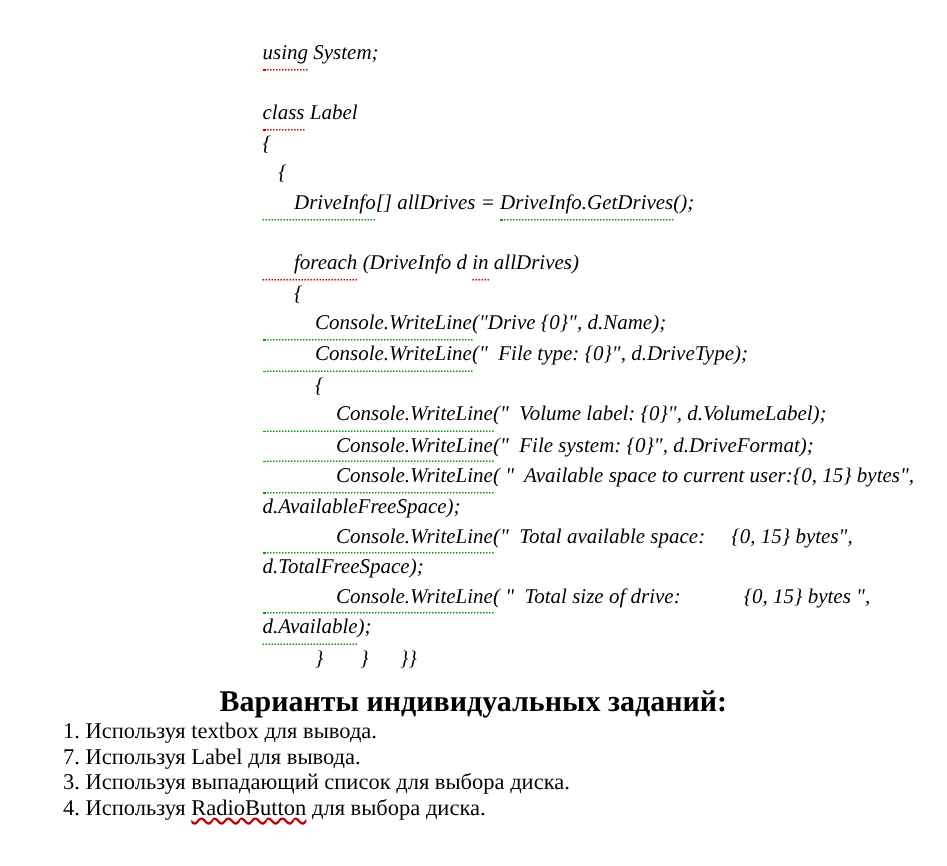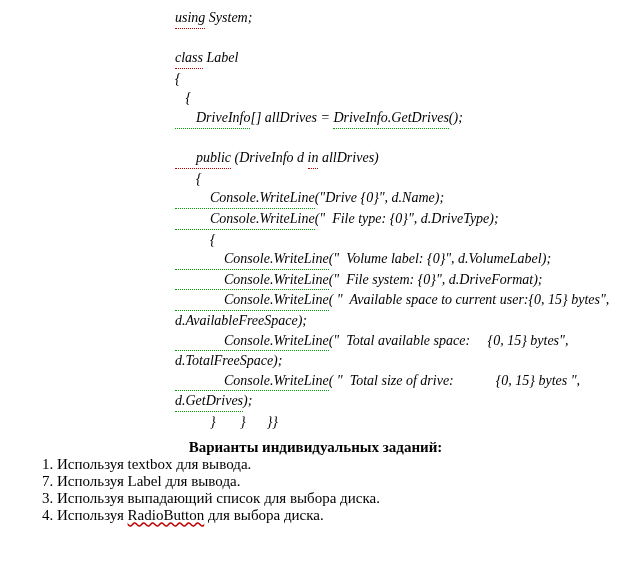--- a/index.html
+++ b/index.html
@@ -7,21 +7,21 @@
       padding: 0;
       background: #ffffff;
       font-family: "Times New Roman", serif;
       font-size: 14px;
       width: 631px;
       height: 577px;
       overflow: hidden;
     }
     .code-block {
       margin-left: 175px;
-      margin-top: 8px;
+      margin-top: 26px;
       font-style: italic;
       font-family: "Times New Roman", serif;
       line-height: 1.4;
       color: #000;
     }
     .code-line {
       white-space: pre;
     }
     .h-b {
       display: inline-block;
@@ -32,21 +32,21 @@
       border-bottom: 1px dotted #00a000;
     }
     .wavy-r {
       display: inline-block;
       text-decoration: underline wavy #c00000;
     }
     .heading {
       text-align: center;
       font-weight: bold;
       font-style: normal;
-      font-size: 15px;
+      font-size: 20px;
       margin-top: 8px;
     }
     .list {
       margin-left: 42px;
       margin-top: 0;
       font-size: 15px;
     }
     .list-item {
       white-space: pre;
     }
@@ -55,33 +55,33 @@
 <body>
 
 <div class="code-block">
   <div class="code-line"><span class="h-b">using</span><span> System;</span></div>
   <div class="code-line">&nbsp;</div>
   <div class="code-line"><span class="h-b">class</span><span> Label</span></div>
   <div class="code-line">{</div>
   <div class="code-line">   {</div>
   <div class="code-line"><span class="h-g">      DriveInfo</span><span>[] allDrives = </span><span class="h-g">DriveInfo.GetDrives</span><span>();</span></div>
   <div class="code-line">&nbsp;</div>
-  <div class="code-line"><span class="h-b">      public</span><span> (DriveInfo d </span><span class="h-b">in</span><span> allDrives)</span></div>
+  <div class="code-line"><span class="h-b">      foreach</span><span> (DriveInfo d </span><span class="h-b">in</span><span> allDrives)</span></div>
   <div class="code-line">      {</div>
   <div class="code-line"><span class="h-g">          Console.WriteLine</span><span>("Drive {0}", d.Name);</span></div>
   <div class="code-line"><span class="h-g">          Console.WriteLine</span><span>("  File type: {0}", d.DriveType);</span></div>
   <div class="code-line">          {</div>
   <div class="code-line"><span class="h-g">              Console.WriteLine</span><span>("  Volume label: {0}", d.VolumeLabel);</span></div>
   <div class="code-line"><span class="h-g">              Console.WriteLine</span><span>("  File system: {0}", d.DriveFormat);</span></div>
   <div class="code-line"><span class="h-g">              Console.WriteLine</span><span>( "  Available space to current user:{0, 15} bytes",</span></div>
   <div class="code-line">d.AvailableFreeSpace);</div>
   <div class="code-line"><span class="h-g">              Console.WriteLine</span><span>("  Total available space:     {0, 15} bytes",</span></div>
   <div class="code-line">d.TotalFreeSpace);</div>
   <div class="code-line"><span class="h-g">              Console.WriteLine</span><span>( "  Total size of drive:            {0, 15} bytes ",</span></div>
-  <div class="code-line"><span class="h-g">d.GetDrives</span><span>);</span></div>
+  <div class="code-line"><span class="h-g">d.Available</span><span>);</span></div>
   <div class="code-line">          }       }      }}</div>
 </div>
 
 <div class="heading">Варианты индивидуальных заданий:</div>
 
 <div class="list">
   <div class="list-item">1. Используя textbox для вывода.</div>
   <div class="list-item">7. Используя Label для вывода.</div>
   <div class="list-item">3. Используя выпадающий список для выбора диска.</div>
   <div class="list-item"><span>4. Используя </span><span class="wavy-r">RadioButton</span><span> для выбора диска.</span></div>

